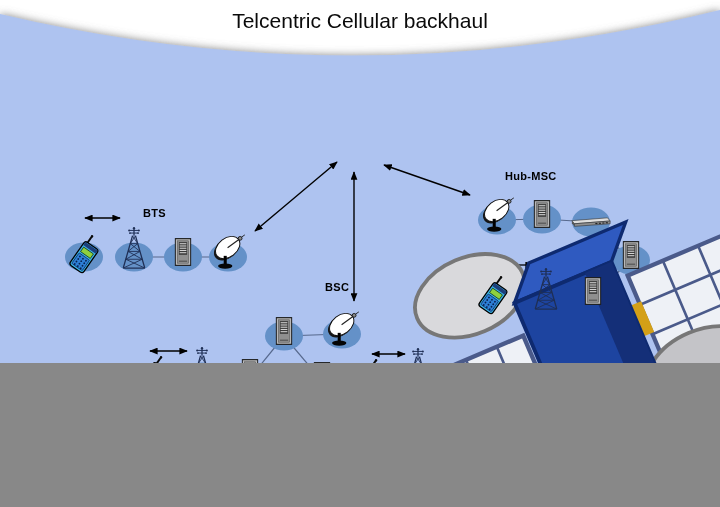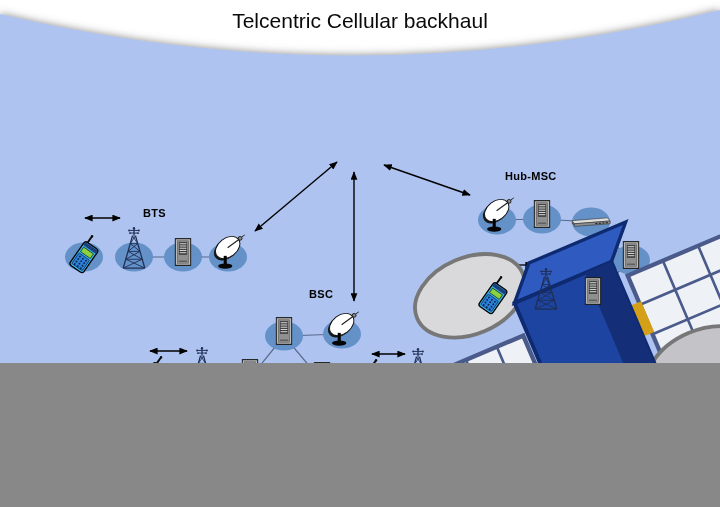--- a/index.html
+++ b/index.html
@@ -209,16 +209,16 @@
       <use href="#sym-switch" x="571" y="215" width="40" height="13"></use>
       <use href="#sym-rack" x="622.5" y="241" width="17" height="28"></use>
       <use href="#sym-rack" x="584.5" y="277" width="17" height="28"></use>
       <use href="#sym-tower" x="531" y="268" width="30" height="43"></use>
       <use href="#sym-phone" x="474" y="275" width="38" height="44"></use>
     </g>
   </svg>
 
   <div id="title">Telcentric Cellular backhaul</div>
   <div class="lbl" style="left:143px;top:207px;">BTS</div>
-  <div class="lbl" style="left:309px;top:281px;margin-top:7px;">BSC</div>
+  <div class="lbl" style="left:325px;top:281px;">BSC</div>
   <div class="lbl" style="left:505px;top:158px;margin-top:12px;">Hub-MSC</div>
 
 </div>
 
 </body></html>

